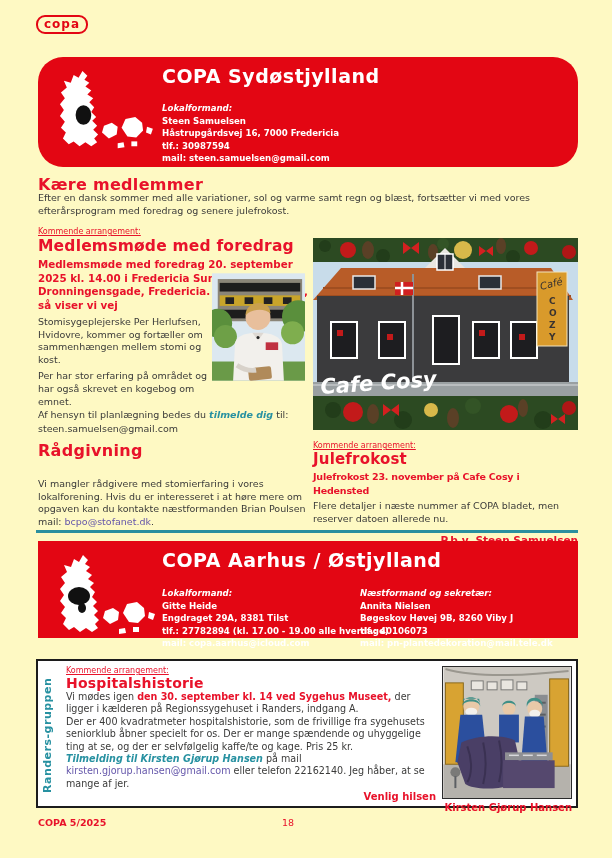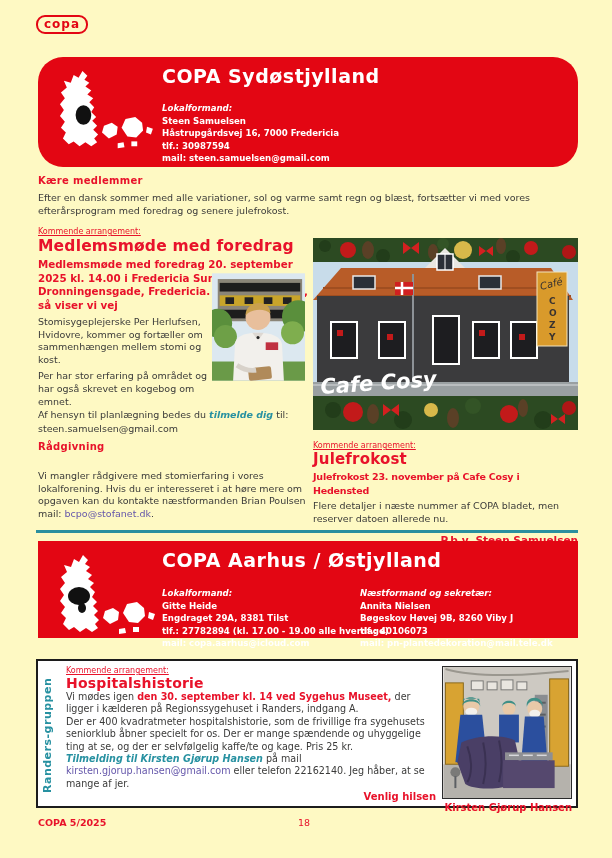--- a/index.html
+++ b/index.html
@@ -15,21 +15,21 @@
   .banner1 { top:57px; height:110px;border-radius:25px; }
   .banner2 { top:541px; height:97px; }
   .banner .map { position:absolute; left:10px; top:13px; }
   .banner-title { position:absolute; left:124px; top:8px; color:#ffffff; font-weight:bold; font-size:19px; letter-spacing:0.5px; }
   .contact { position:absolute; color:#ffffff; font-size:8.6px; line-height:12.6px; font-weight:bold; }
   .contact .role { font-style:italic; }
   .banner1 .contact { left:124px; top:45px; }
   .banner2 .contact-l { left:124px; top:46px; }
   .banner2 .contact-r { left:322px; top:46px; }
 
-  .red-h2 { color:#e8122a; font-weight:bold; font-size:10px; letter-spacing:0.3px; }
+  .red-h2 { color:#e8122a; font-weight:bold; font-size:16px; letter-spacing:0.3px; }
   .red-h3 { color:#e8122a; font-weight:bold; font-size:15.5px; letter-spacing:0.2px; }
   .body-txt { color:#3a3a39; font-size:9.5px; line-height:12.6px; }
   .arr-label { color:#e8122a; font-size:8px; text-decoration:underline; }
   .red-details { color:#e8122a; font-weight:bold; font-size:10.3px; line-height:13.5px; }
   .teal-em { color:#2791a1; font-weight:bold; font-style:italic; }
   .plink { color:#6456aa; }
   .signoff { color:#e8122a; font-weight:bold; font-size:10.5px; text-align:right; }
 
   .kaere-h { position:absolute; left:38px; top:175px; }
   .kaere-b { position:absolute; left:38px; top:192px; width:541px; }
@@ -58,21 +58,21 @@
                    writing-mode:vertical-rl; transform:rotate(180deg);
                    color:#2791a1; font-weight:bold; font-size:11px; text-align:center; letter-spacing:0.5px; }
   .randers-content { position:absolute; left:28px; top:5px; width:506px; }
   .randers-content .red-h3 { font-size:14px; }
   .randers-content .body-txt { font-size:9.6px; line-height:12.4px; }
   .museum-photo { float:right; width:130px; height:133px; margin:0 0 2px 6px; border:1.5px solid #2a2a2a; }
   .randers-sign { margin-top:1px; font-size:10px; }
   .inline-red { color:#e8122a; font-weight:bold; }
 
   .footer-l { position:absolute; left:38px; top:817px; color:#e8122a; font-weight:bold; font-size:9.5px; }
-  .footer-p { position:absolute; left:298px; top:817px; color:#e8122a; font-size:9.5px; }
+  .footer-p { position:absolute; left:282px; top:817px; color:#e8122a; font-size:9.5px; }
 </style>
 </head>
 <body>
 
 <div class="page">
 
   <div class="logo">
     <span>copa</span>
   </div>
 

